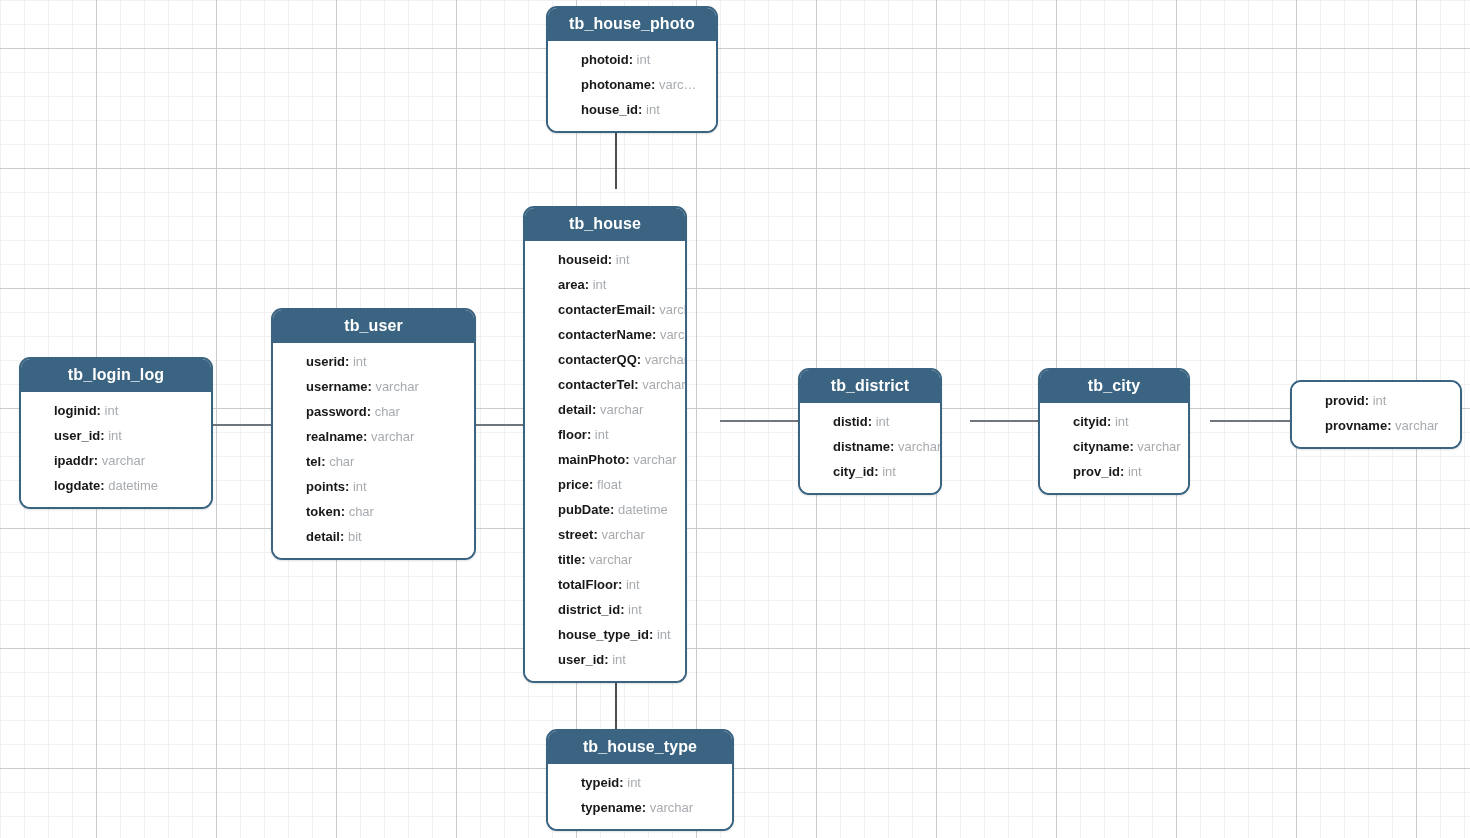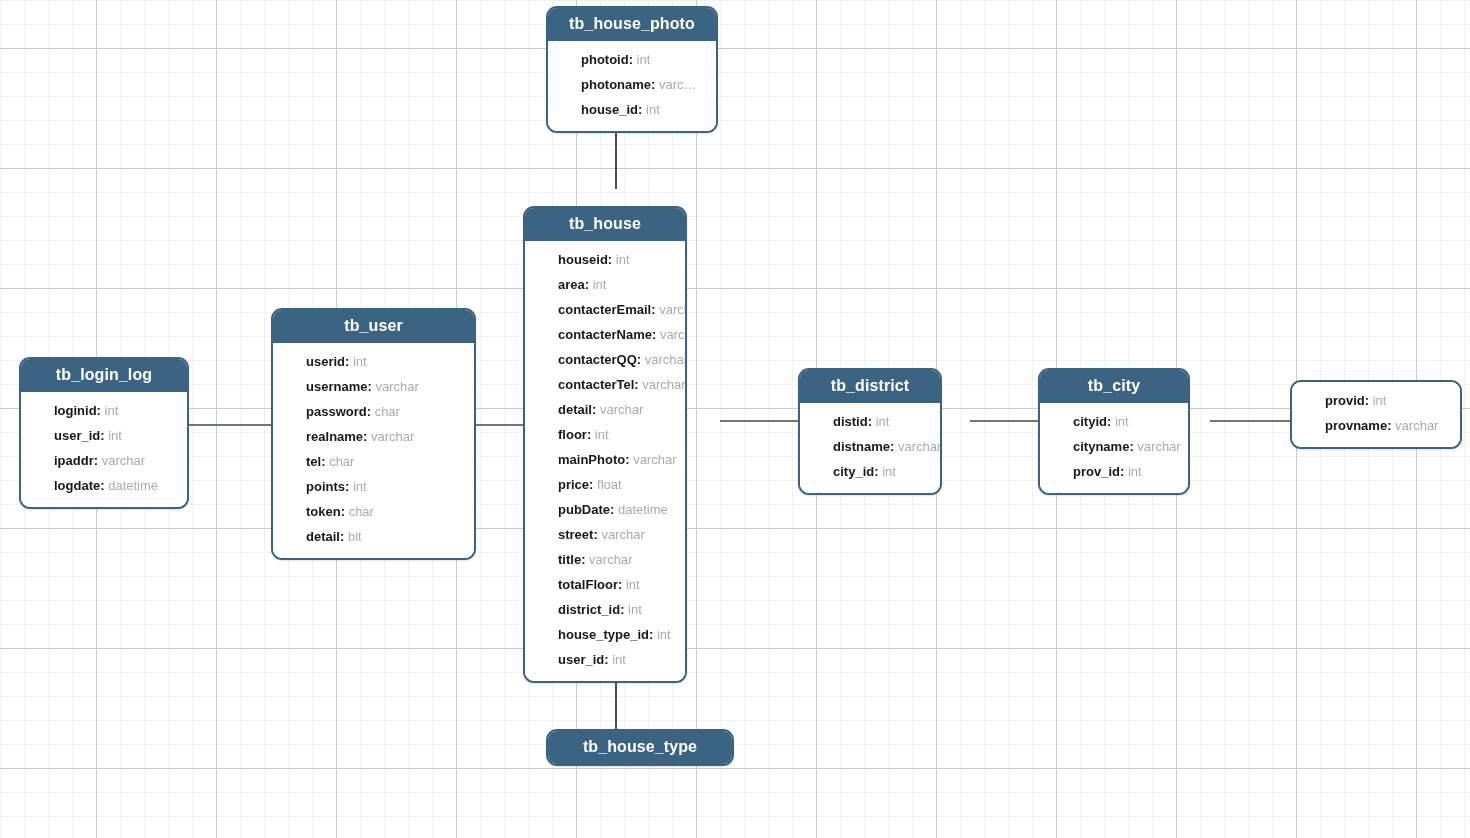--- a/index.html
+++ b/index.html
@@ -129,21 +129,21 @@
         <div class="row"><span class="fname">userid</span><span class="sep">: </span><span class="ftype">int</span></div>
         <div class="row"><span class="fname">username</span><span class="sep">: </span><span class="ftype">varchar</span></div>
         <div class="row"><span class="fname">password</span><span class="sep">: </span><span class="ftype">char</span></div>
         <div class="row"><span class="fname">realname</span><span class="sep">: </span><span class="ftype">varchar</span></div>
         <div class="row"><span class="fname">tel</span><span class="sep">: </span><span class="ftype">char</span></div>
         <div class="row"><span class="fname">points</span><span class="sep">: </span><span class="ftype">int</span></div>
         <div class="row"><span class="fname">token</span><span class="sep">: </span><span class="ftype">char</span></div>
         <div class="row"><span class="fname">detail</span><span class="sep">: </span><span class="ftype">bit</span></div>
       </div>
     </div>
-    <div class="table" style="left: 19px; top: 357px; width: 170px;">
+    <div class="table" style="left: 19px; top: 357px; width: 194px;">
       <div class="table-header">tb_login_log</div>
       <div class="table-body">
         <div class="row"><span class="fname">loginid</span><span class="sep">: </span><span class="ftype">int</span></div>
         <div class="row"><span class="fname">user_id</span><span class="sep">: </span><span class="ftype">int</span></div>
         <div class="row"><span class="fname">ipaddr</span><span class="sep">: </span><span class="ftype">varchar</span></div>
         <div class="row"><span class="fname">logdate</span><span class="sep">: </span><span class="ftype">datetime</span></div>
       </div>
     </div>
     <div class="table" style="left: 798px; top: 368px; width: 144px;">
       <div class="table-header">tb_district</div>
@@ -162,14 +162,18 @@
       </div>
     </div>
     <div class="table" style="left: 1290px; top: 380px; width: 172px;">
       <div class="table-body">
         <div class="row"><span class="fname">provid</span><span class="sep">: </span><span class="ftype">int</span></div>
         <div class="row"><span class="fname">provname</span><span class="sep">: </span><span class="ftype">varchar</span></div>
       </div>
     </div>
     <div class="table" style="left: 546px; top: 729px; width: 188px;">
       <div class="table-header">tb_house_type</div>
+      <div class="table-body">
+        <div class="row"><span class="fname">typeid</span><span class="sep">: </span><span class="ftype">int</span></div>
+        <div class="row"><span class="fname">typename</span><span class="sep">: </span><span class="ftype">varchar</span></div>
+      </div>
     </div>
   </div>
 
 </body></html>

